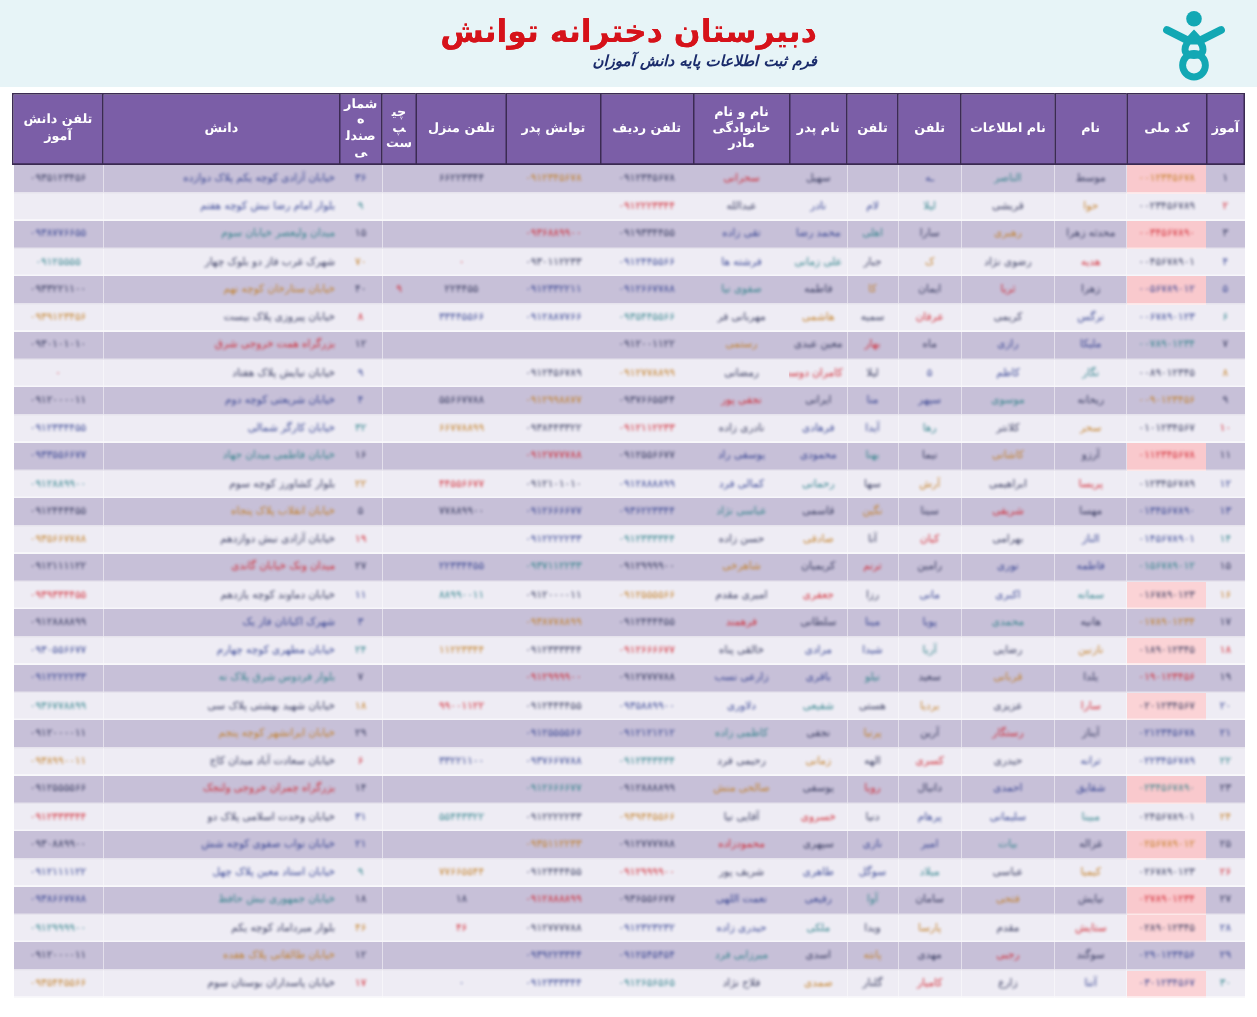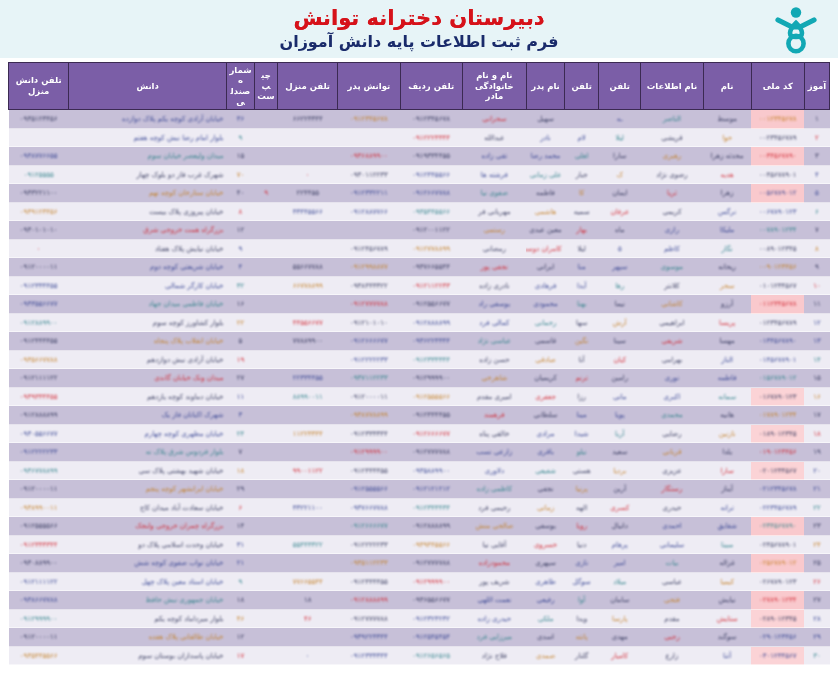--- a/index.html
+++ b/index.html
@@ -18,38 +18,39 @@
     width:838px;height:58px;
     background:#e7f4f7;
     display:flex;align-items:center;justify-content:center;
     box-sizing:border-box;
   }
   .logo{
     position:absolute;left:auto;right:14px;top:4px;
     width:56px;height:50px;
   }
   .title-wrap{
-    text-align:center;
+    text-align:right;
     line-height:1.05;
     margin-top:-1px;
   }
   .main-title{
     color:#d6121a;
     font-size:21px;
     font-weight:bold;
     letter-spacing:0px;
     white-space:nowrap;
     text-shadow:0 0 0.4px #d6121a;
   }
   .sub-title{
     color:#1a2b6b;
-    font-size:16px;
+    font-size:10px;
     font-weight:bold;
     margin-top:5px;
     white-space:nowrap;
+    font-style:italic;
   }
 
   
   .table-zone{
     position:absolute;
     left:8px;top:62px;
     width:822px;
   }
   table.grid{
     border-collapse:collapse;
@@ -159,21 +160,21 @@
           <th>تلفن</th>
           <th>تلفن</th>
           <th>نام پدر</th>
           <th>نام و نام خانوادگی مادر</th>
           <th>تلفن ردیف</th>
           <th>توانش پدر</th>
           <th>تلفن منزل</th>
           <th>چیپ ست</th>
           <th>شماره صندلی</th>
           <th>دانش</th>
-          <th>تلفن دانش منزل</th>
+          <th>تلفن دانش آموز</th>
         </tr>
     </thead>
     <tbody>
         <tr class="band-a">
           <td class="sep t-center"><span class="blur c-dark">۱</span></td>
           <td class="sep t-center idcell"><span class="blur c-orange">۰۰۱۲۳۴۵۶۷۸</span></td>
           <td class="sep t-center"><span class="blur c-dark">موسط</span></td>
           <td class="sep t-center"><span class="blur c-teal">الناصر</span></td>
           <td class="sep t-center"><span class="blur c-blue">ـه</span></td>
           <td class="sep t-center"><span class="blur c-blue"></span></td>

